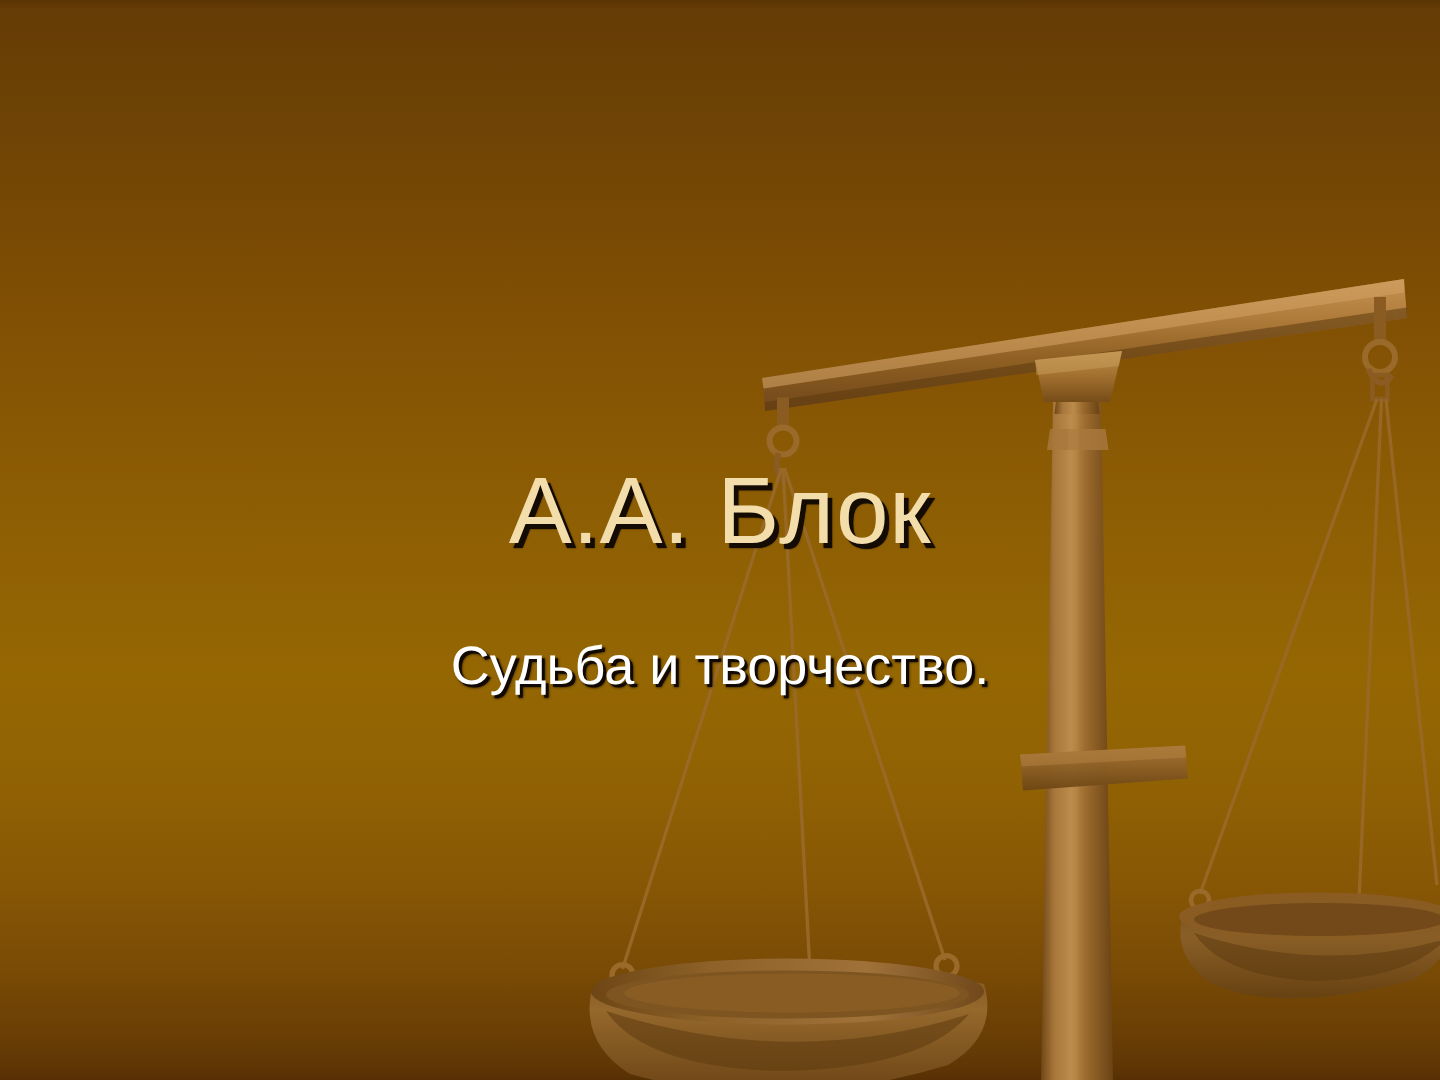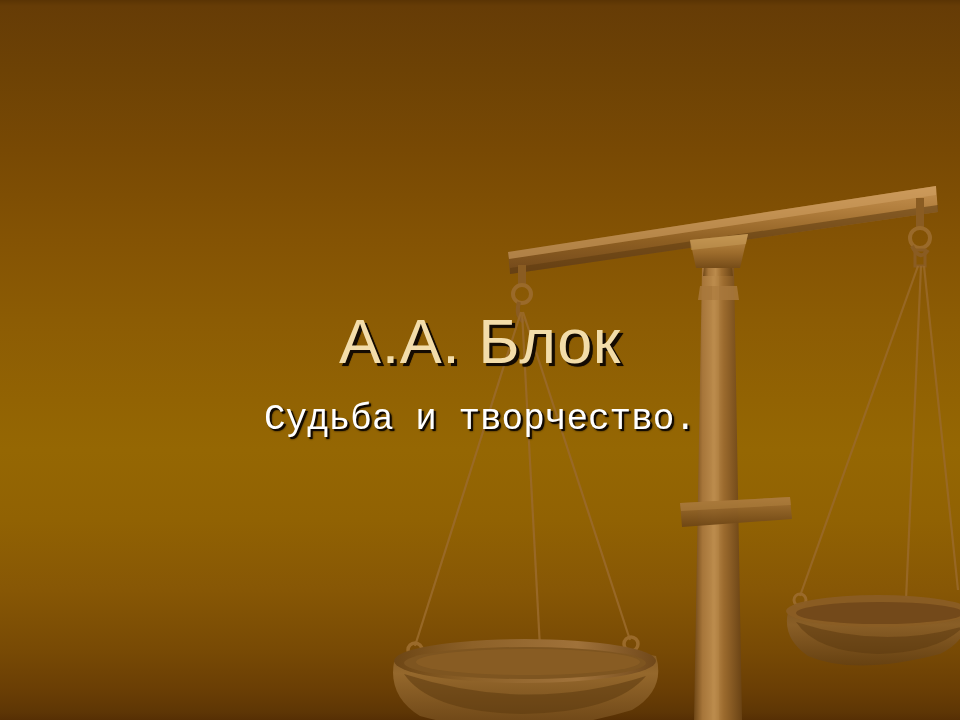--- a/index.html
+++ b/index.html
@@ -75,21 +75,21 @@
     width: 960px;
     text-align: center;
     font-size: 36px;
     line-height: 1.1;
     color: #ffffff;
     text-shadow:
       2px 2px 0 #120a02,
       2px 2px 2px #120a02;
     white-space: pre;
   }
-  #subtitle-1 { top: 400px; font-family: Liberation Mono, monospace; }
+  #subtitle-1 { top: 424px; }
   #subtitle-2 { top: 485px; }
 </style>
 </head>
 <body>
 
 <div id="slide">
 
   <svg id="scale-art" viewBox="0 0 960 720" aria-hidden="true">
     <defs>
       <linearGradient id="beamGrad" x1="0" y1="0" x2="0" y2="1">

